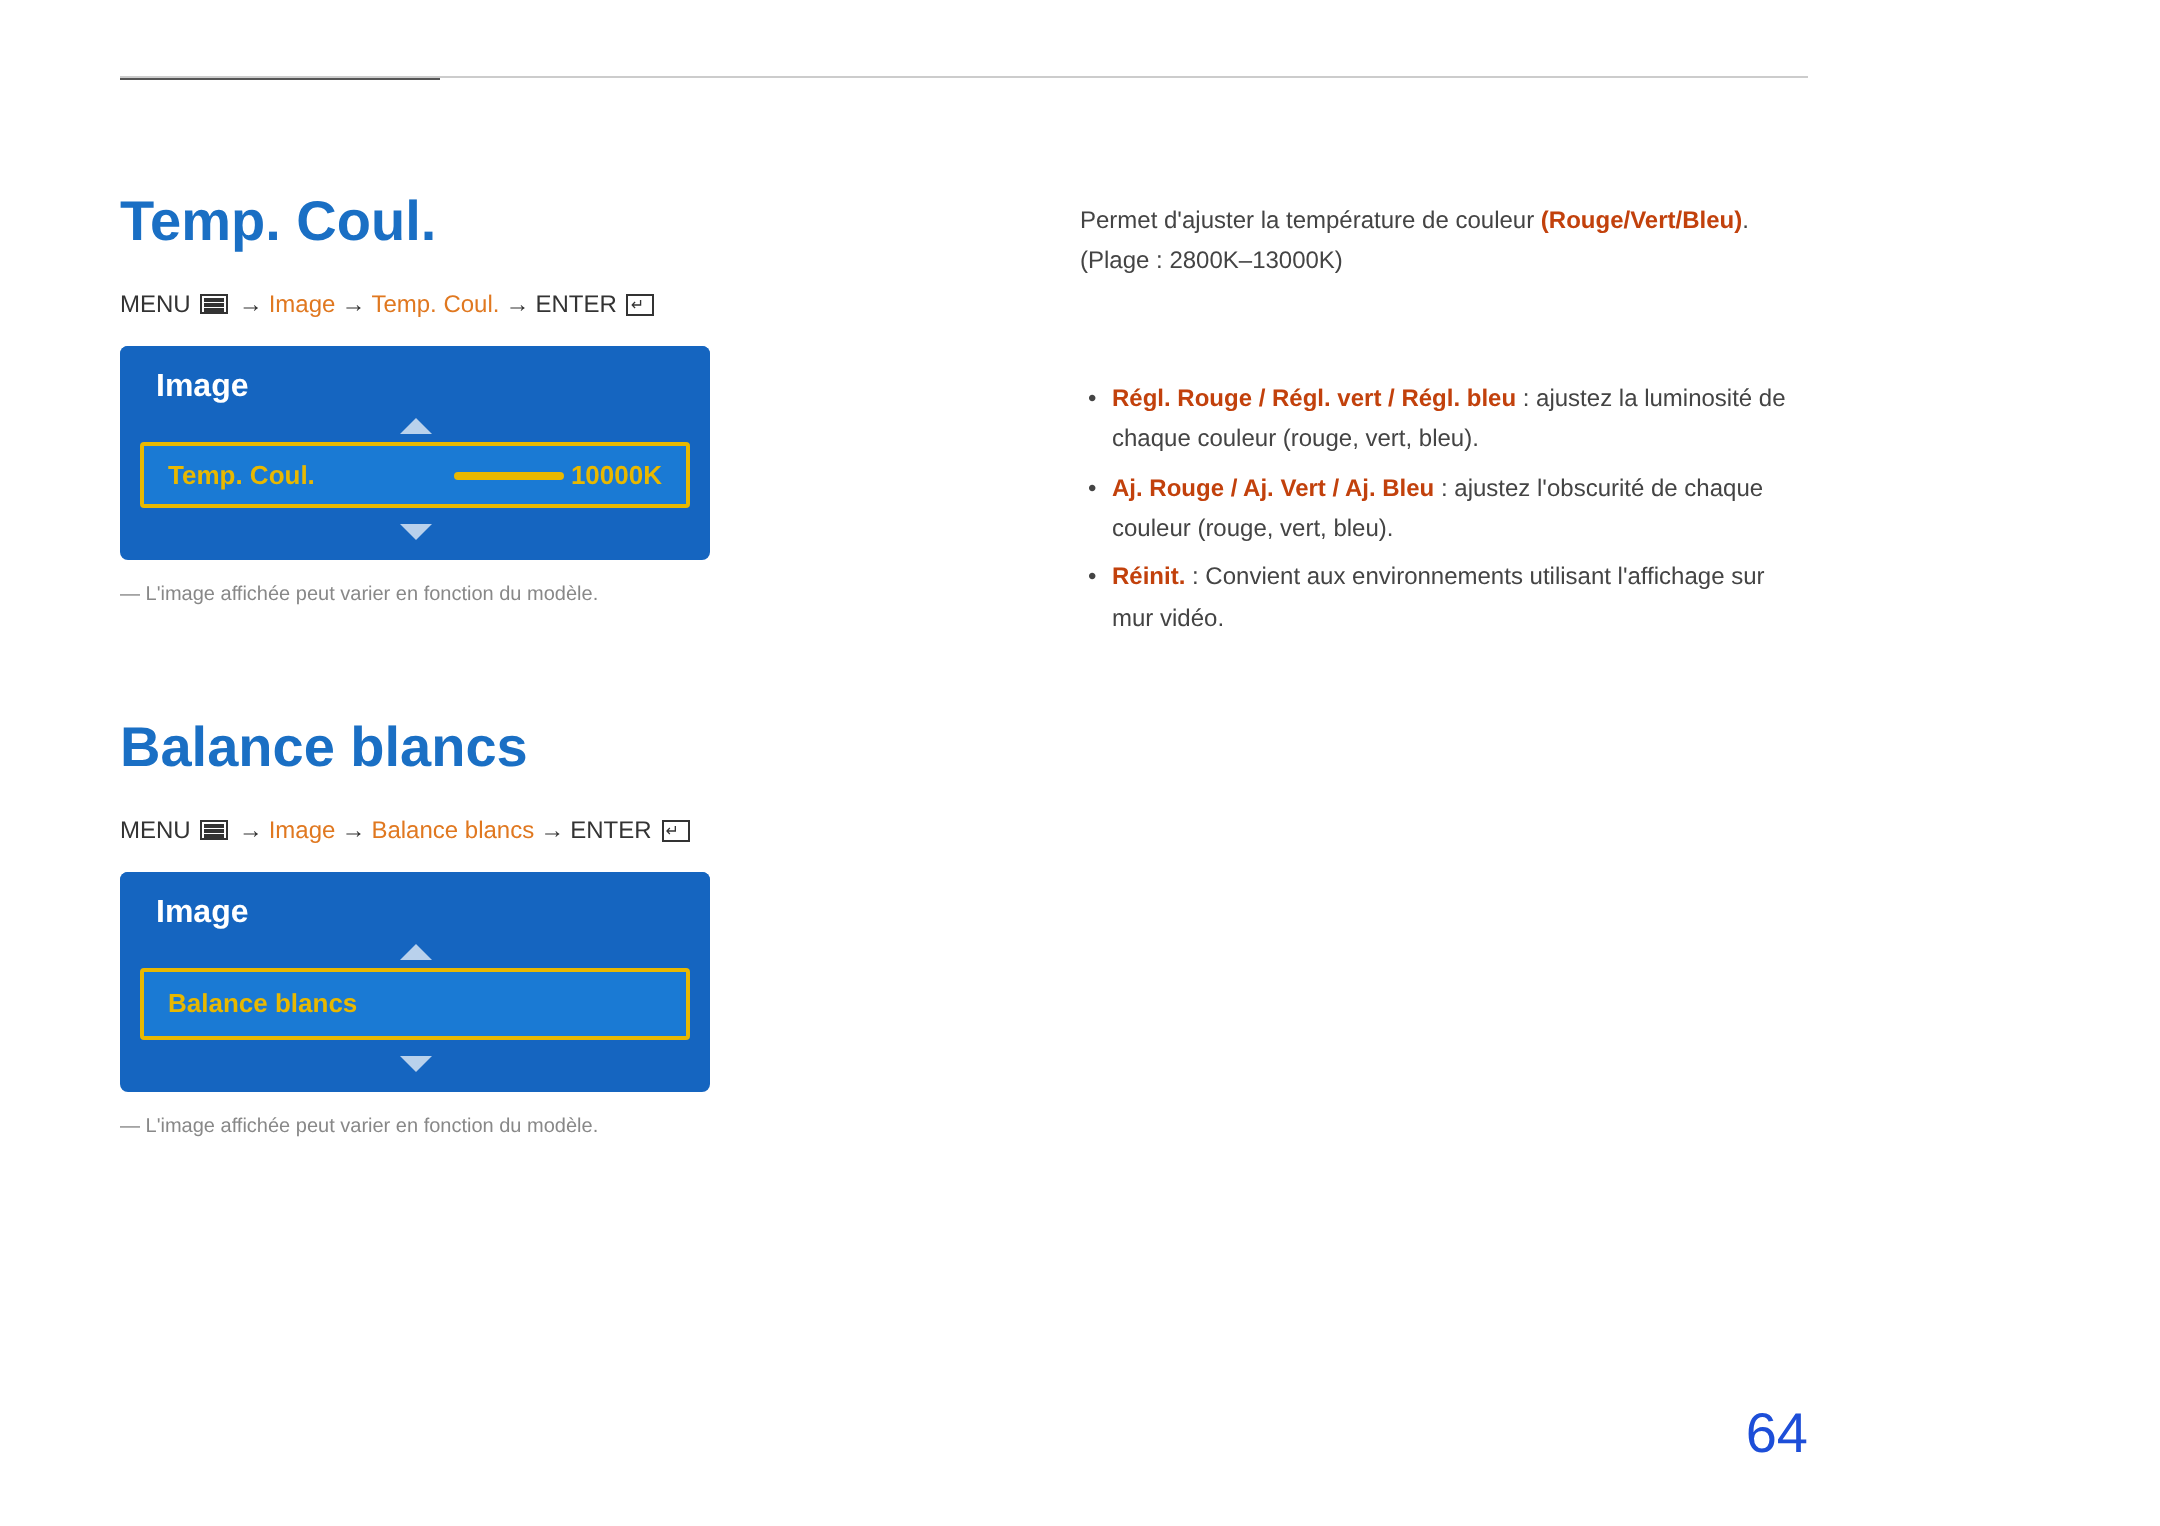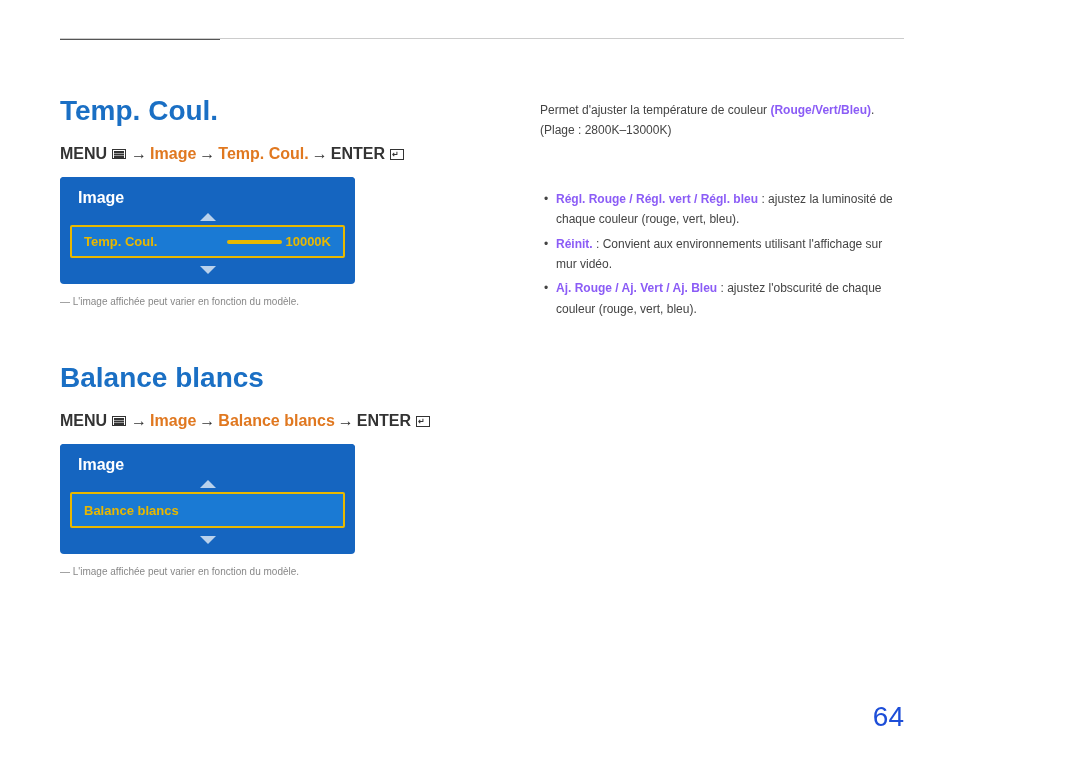--- a/index.html
+++ b/index.html
@@ -62,22 +62,22 @@
     
     .section-title {
       font-size: 28px;
       font-weight: bold;
       color: #1a6fc4;
       margin-bottom: 18px;
     }
 
     
     .menu-path {
-      font-size: 16px;
-      font-weight: bold;
+      font-size: 12px;
+      font-weight: normal;
       color: #333;
       margin-bottom: 14px;
       display: flex;
       align-items: center;
       gap: 3px;
     }
 
     .menu-path .orange-text {
       color: #e07820;
     }
@@ -216,21 +216,21 @@
 
     
     .description {
       font-size: 12px;
       color: #444;
       line-height: 1.7;
       margin-bottom: 10px;
     }
 
     .highlight-orange {
-      color: #8b5cf6;
+      color: #c2410c;
       font-weight: bold;
     }
 
     .bullet-list {
       list-style: none;
       padding: 0;
       margin: 4px;
     }
 
     .bullet-list li {
@@ -375,27 +375,27 @@
       </div>
 
       <div class="right-section-two">
 
         <ul class="bullet-list">
           <li>
             <span class="highlight-orange">Régl. Rouge / Régl. vert / Régl. bleu</span>
             <span> : ajustez la luminosité de chaque couleur (rouge, vert, bleu).</span>
           </li>
           <li>
+            <span class="highlight-orange">Aj. Rouge / Aj. Vert / Aj. Bleu</span>
+            <span> : ajustez l'obscurité de chaque couleur (rouge, vert, bleu).</span>
+          </li>
+          <li>
             <span class="highlight-orange">Réinit.</span>
             <span>: Convient aux environnements utilisant l'affichage sur mur vidéo.</span>
           </li>
-          <li>
-            <span class="highlight-orange">Aj. Rouge / Aj. Vert / Aj. Bleu</span>
-            <span> : ajustez l'obscurité de chaque couleur (rouge, vert, bleu).</span>
-          </li>
         </ul>
       </div>
 
     </div>
   </div>
 
   <div class="page-number">64</div>
 
 </div>
 

